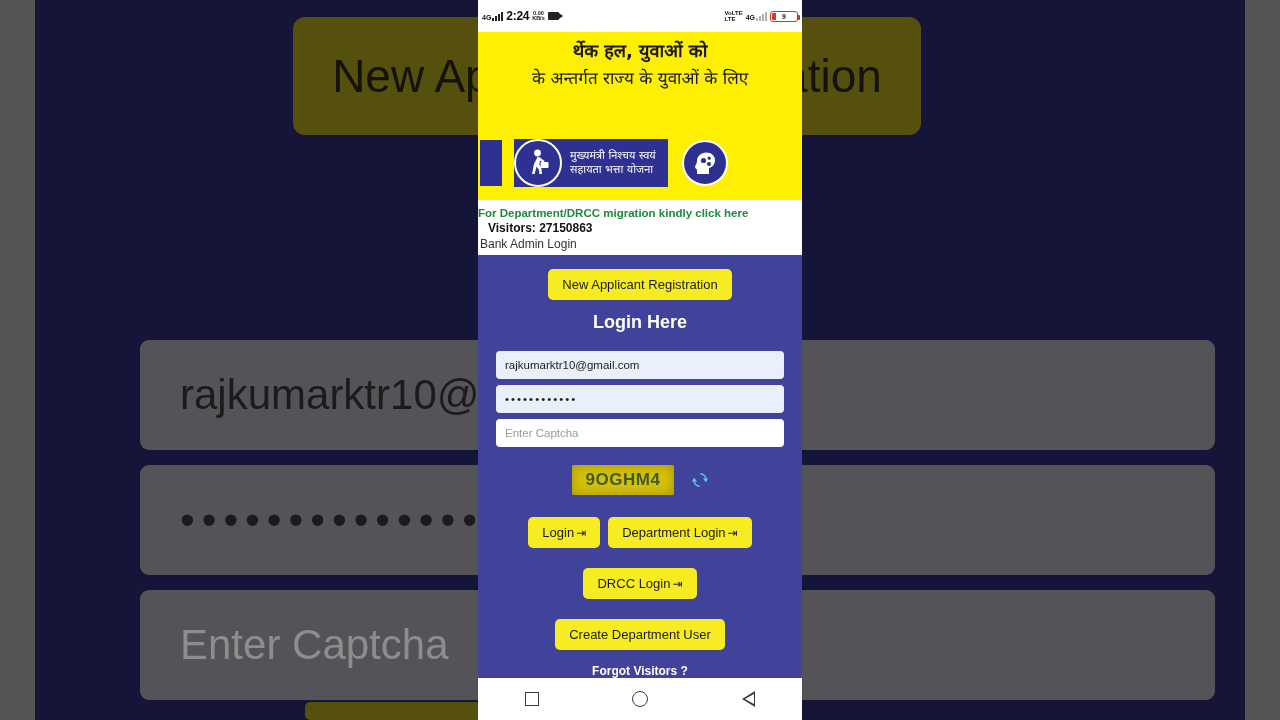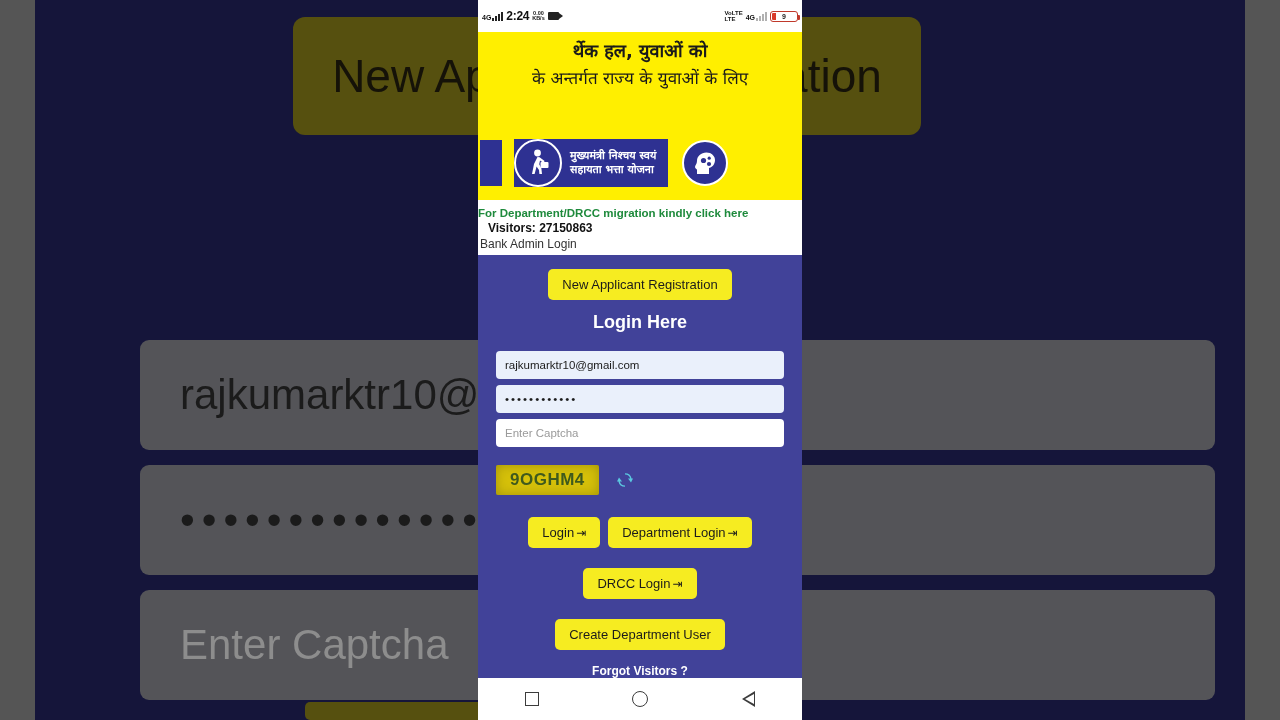--- a/index.html
+++ b/index.html
@@ -149,21 +149,20 @@
     display: flex; align-items: center; justify-content: center;
     flex: none;
   }
   .badge-text {
     color: #ffffff;
     font-family: "DejaVu Sans", sans-serif;
     font-size: 11px;
     line-height: 1.25;
     padding-left: 8px;
     white-space: nowrap;
-    font-weight: bold;
   }
   .head-circle {
     margin-left: 14px;
     width: 46px; height: 46px; border-radius: 50%;
     background: #2e3192; border: 2.5px solid #fff;
     display:flex; align-items:center; justify-content:center;
     flex: none;
   }
 
   
@@ -213,21 +212,21 @@
     padding: 0 9px;
     font-size: 11.5px;
     color: #1b1b1b;
     font-family: "Liberation Sans", sans-serif;
     outline: none;
   }
   .field.pw { letter-spacing: 2px; }
   .field.captcha { background:#ffffff; }
   .field.captcha::placeholder { color:#9a9a9a; letter-spacing:0; }
   .captcha-row {
-    display:flex; align-items:center; 
+    display:flex; align-items:center; justify-content:center;
     gap: 18px; margin-top: 12px;
   }
   .captcha-img {
     background: #d6c10a;
     color: #3f5a1d;
     font-weight: bold;
     font-size: 17px;
     letter-spacing: 0.5px;
     padding: 5px 14px;
     border-radius: 2px;

